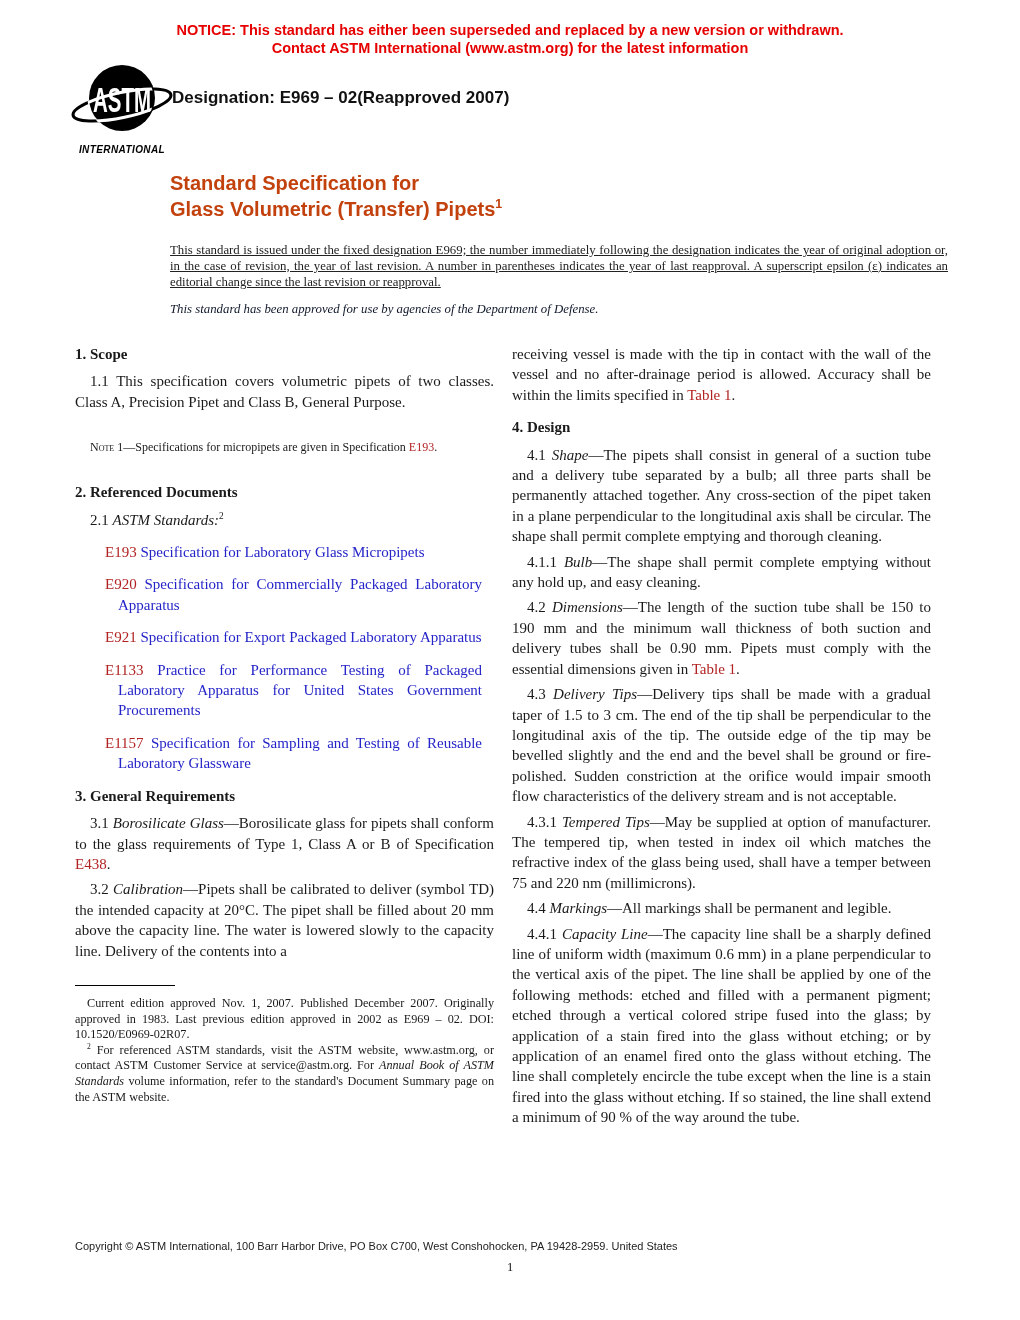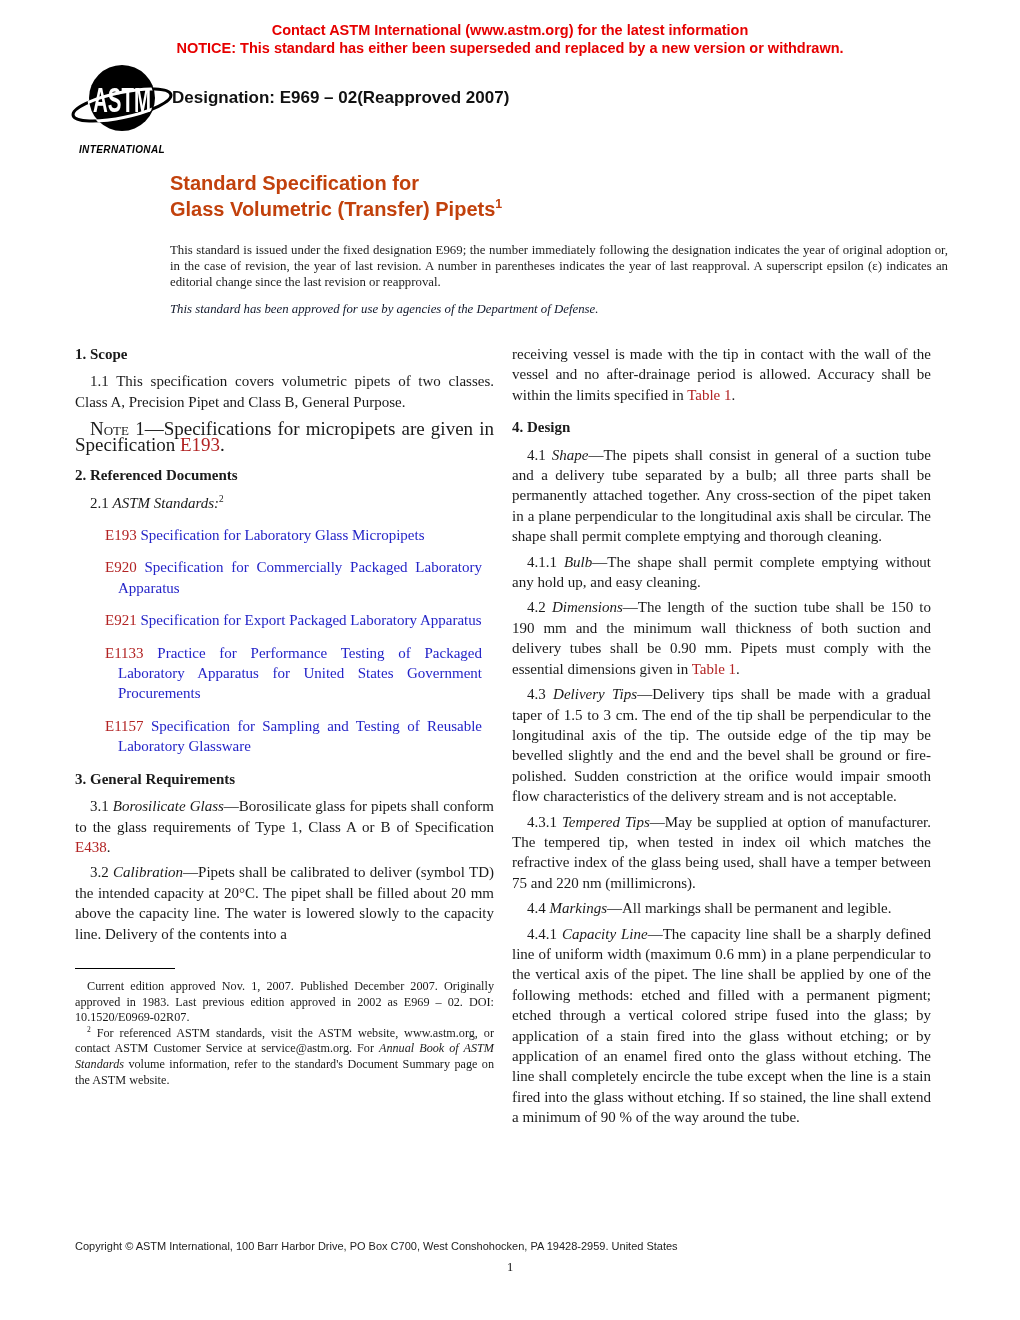--- a/index.html
+++ b/index.html
@@ -12,51 +12,51 @@
   .logo-sub{font-family:"Liberation Sans",sans-serif;font-weight:bold;font-style:italic;
     font-size:10px;letter-spacing:0.4px;color:#000;margin-top:-2px;}
 
   .designation{position:absolute;left:172px;top:88px;font-family:"Liberation Sans",sans-serif;
     font-weight:bold;font-size:17px;color:#111;}
 
   .title{position:absolute;left:170px;top:170px;font-family:"Liberation Sans",sans-serif;
     font-weight:bold;font-size:20px;line-height:26px;color:#c2410c;}
 
   .issue{position:absolute;left:170px;top:243px;width:778px;font-size:12.8px;line-height:15.8px;
-    text-align:justify;color:#222;}
+    text-align:justify;color:#222;text-decoration:underline;}
   .dod{position:absolute;left:170px;top:302px;font-size:12.8px;font-style:italic;color:#0f172a;}
 
   .cols{position:absolute;left:75px;top:344px;width:872px;display:flex;gap:18px;}
   .col{width:419px;font-size:15px;line-height:20.4px;text-align:justify;}
 
   .blk-h2{font-weight:bold;margin:12px 0 7px 0;text-align:left;}
   .col .blk-h2:first-child{margin-top:0;}
   .blk-p{text-indent:15px;margin:5px 0;}
   .blk-cont{text-indent:0;margin:0 0 5px 0;}
-  .blk-note{font-size:19px;line-height:16px;margin:9px 0;text-indent:15px;}
+  .blk-note{font-size:12px;line-height:16px;margin:27px 0;text-indent:15px;}
   .blk-ref{margin:12px;padding-left:31px;text-indent:-13px;}
   .blk-rule{width:100px;border-top:1.5px solid #000;margin:24px 0 10px 0;height:0;}
   .blk-fn{font-size:12.2px;line-height:15.6px;margin:0;text-indent:12px;}
 
   .s-red{color:#b22222;}
   .s-blue{color:#2424c8;}
   .s-it{font-style:italic;}
   .s-sc{font-variant:small-caps;}
   .s-sup{font-size:0.62em;vertical-align:super;line-height:0;}
 
   .footer{position:absolute;left:75px;top:1240px;width:872px;
     font-family:"Liberation Sans",sans-serif;font-size:11px;color:#222;}
   .pagenum{position:absolute;left:0;top:1260px;width:100%;text-align:center;font-size:12.5px;color:#111;}
 </style>
 </head>
 <body>
 
 <div class="notice">
+  <div>NOTICE: This standard has either been superseded and replaced by a new version or withdrawn.</div>
   <div>Contact ASTM International (www.astm.org) for the latest information</div>
-  <div>NOTICE: This standard has either been superseded and replaced by a new version or withdrawn.</div>
 </div>
 
 <div class="logo">
   <svg width="104" height="82" viewBox="0 0 104 82">
     <defs>
       <clipPath id="globeclip">
           <circle cx="52" cy="38" r="33"></circle>
         </clipPath>
     </defs>
     <ellipse cx="52" cy="45" rx="50" ry="12.5" fill="none" stroke="#000" stroke-width="3" transform="rotate(-12 52 45)"></ellipse>

